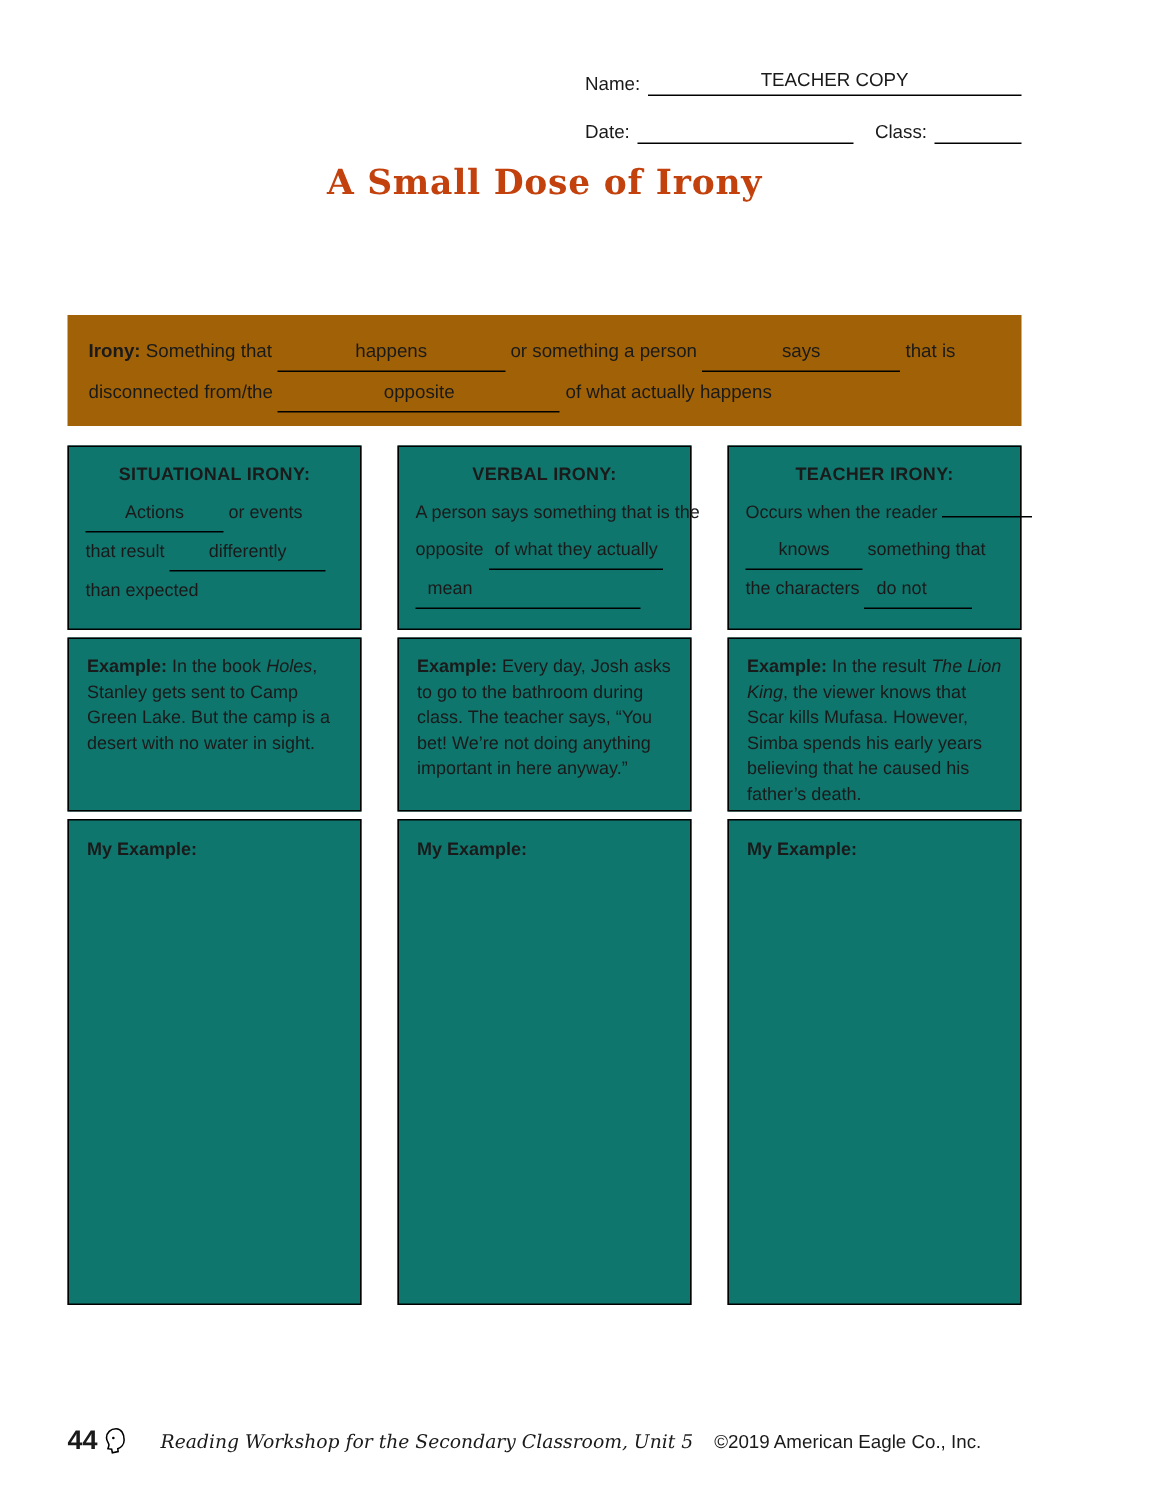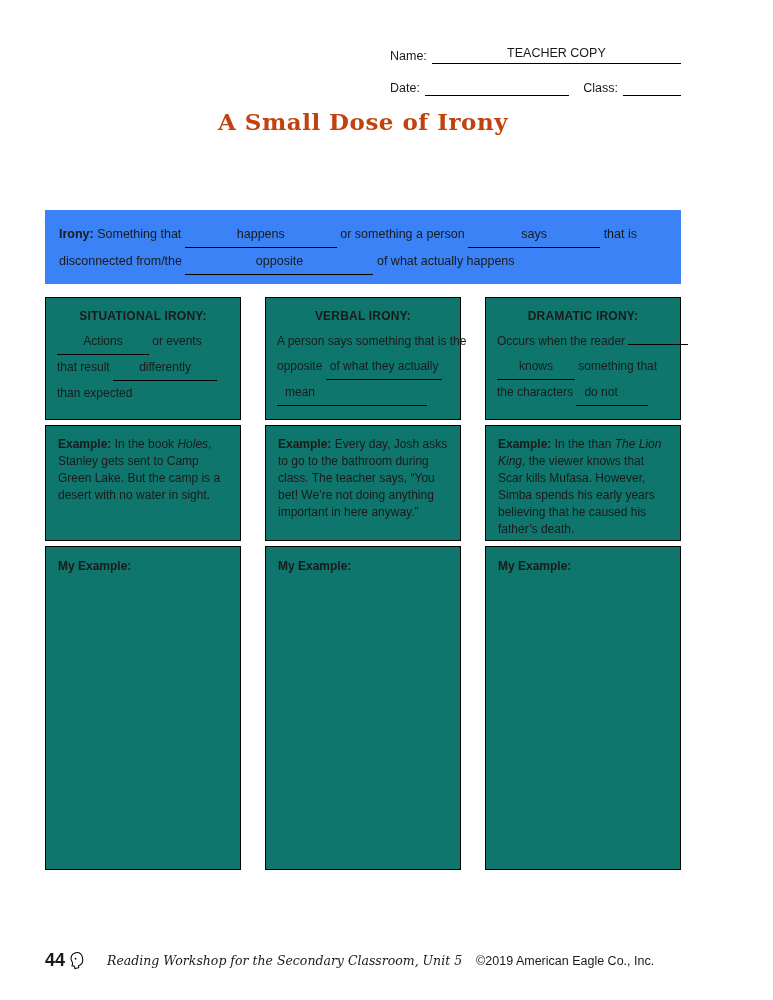--- a/index.html
+++ b/index.html
@@ -18,21 +18,21 @@
   
   .title{
     position:absolute;top:108px;left:45px;width:636px;margin:0;text-align:center;
     font-family:"DejaVu Serif","Liberation Serif",serif;font-weight:bold;
     font-size:23px;letter-spacing:0.5px;color:#c2410c;
   }
   
   .directions{position:absolute;top:146px;left:45px;width:640px;margin:0;font-size:12.5px;line-height:1.5;}
   
   .def-box{
-    position:absolute;top:210px;left:45px;width:636px;height:74px;background:#3b82f6;
+    position:absolute;top:210px;left:45px;width:636px;height:74px;background:#a16207;
     box-sizing:border-box;padding:11px 14px 0;font-size:12.5px;
   }
   .def-line{line-height:26px;white-space:nowrap;}
   .blank{display:inline-block;border-bottom:1px solid #000;text-align:center;padding:0 4px;box-sizing:border-box;min-width:40px;}
   .db1{width:152px;}
   .db2{width:132px;}
   .db3{width:188px;}
   
   .box{position:absolute;width:196px;background:#0f766e;border:1px solid #000;box-sizing:border-box;}
   .c1{left:45px;}  .c2{left:265px;}  .c3{left:485px;}
@@ -136,39 +136,39 @@
   </div>
   <div class="box box-ex c2">
     <b class="ex-label">Example:</b>
     <span>Every day, Josh asks to go to the bathroom during class. The teacher says, “You bet! We’re not doing anything important in here anyway.”</span><i></i><span></span>
   </div>
   <div class="box box-my c2">
     <b class="my-label">My Example:</b>
   </div>
 
   <div class="box box-def c3">
-    <div class="col-title">DRAMATIC IRONY:</div>
+    <div class="col-title">TEACHER IRONY:</div>
     <div class="col-body">
       <div class="col-line">
         <span>Occurs when the reader</span>
         <span class="cb cb-e3"></span>
       </div>
       <div class="col-line">
         <span class="cb cb-a3">knows</span>
         <span>something that</span>
       </div>
       <div class="col-line">
         <span>the characters</span>
         <span class="cb cb-b3">do not</span>
       </div>
     </div>
   </div>
   <div class="box box-ex c3">
     <b class="ex-label">Example:</b>
-    <span>In the than </span><i>The Lion King</i><span>, the viewer knows that Scar kills Mufasa. However, Simba spends his early years believing that he caused his father’s death.</span>
+    <span>In the result </span><i>The Lion King</i><span>, the viewer knows that Scar kills Mufasa. However, Simba spends his early years believing that he caused his father’s death.</span>
   </div>
   <div class="box box-my c3">
     <b class="my-label">My Example:</b>
   </div>
 
   <div class="footer">
     <span class="page-num">44</span>
     <span class="logo">
       <svg width="16" height="19" viewBox="0 0 20 23" aria-hidden="true">
         <path d="M10.5 1.5c-4.6 0-8 3.3-8 7.5 0 2 .9 3.4 1.7 4.8.5.8.4 1.7.1 2.5l-.6 1.8 3.1.5.6 3 4.8-1.1-.3-2.4c2.9-.9 5.3-3.7 5.3-7.2 0-5.2-2.4-9.4-6.7-9.4z" fill="none" stroke="#000" stroke-width="1.3"></path>

